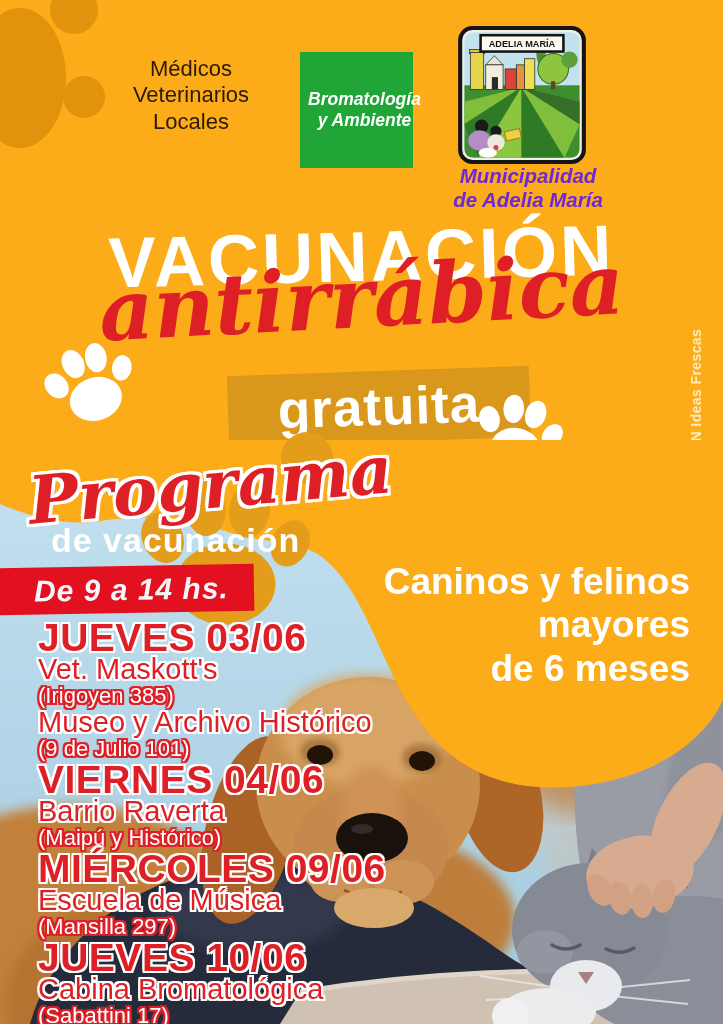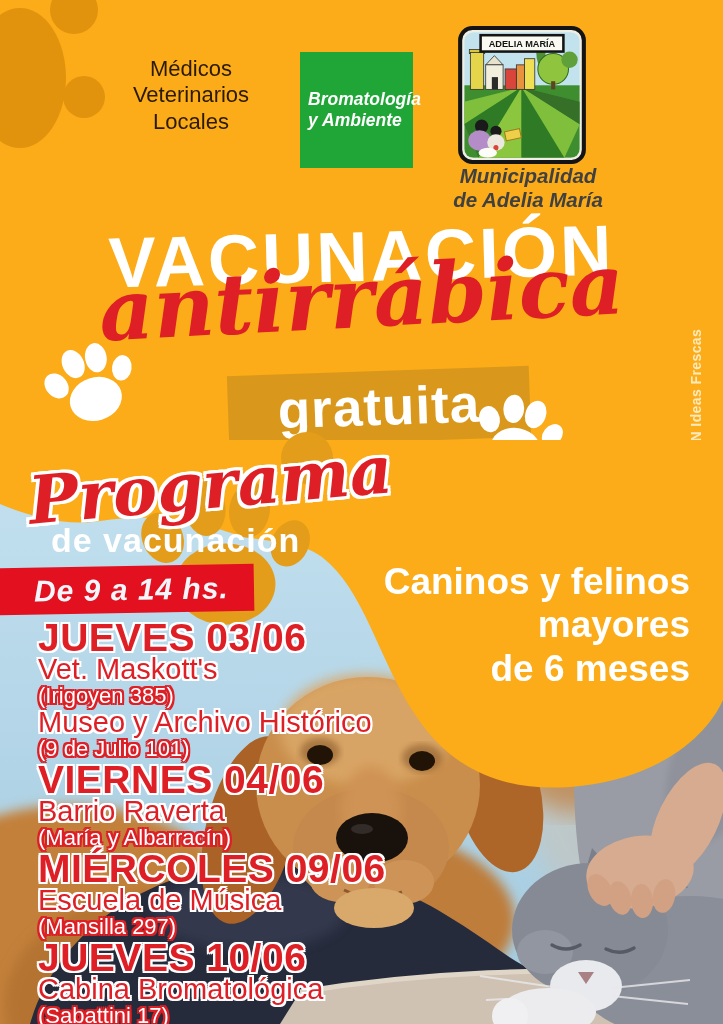--- a/index.html
+++ b/index.html
@@ -16,23 +16,23 @@
     3px 0 0 #fff,-3px 3px 0 #fff,0 3px 0 #fff,3px 3px 0 #fff,-2px -2px 0 #fff,2px 2px 0 #fff,
     -2px 2px 0 #fff,2px -2px 0 #fff;}
   .outline-red{text-shadow:-2px -2px 0 #DE1F26,0 -2px 0 #DE1F26,2px -2px 0 #DE1F26,-2px 0 0 #DE1F26,
     2px 0 0 #DE1F26,-2px 2px 0 #DE1F26,0 2px 0 #DE1F26,2px 2px 0 #DE1F26;}
 
   .vets{left:96px;top:56px;width:190px;text-align:center;font-weight:normal;font-size:22px;
     line-height:1.2;color:#2B1A06;}
   .dept{left:300px;top:52px;width:113px;height:116px;background:#1FA637;display:flex;
     align-items:center;justify-content:center;}
   .dept-label{color:#fff;font-weight:bold;font-style:italic;font-size:17.5px;line-height:1.2;
-    text-align:left;padding-left:16px;}
+    text-align:center;padding-left:16px;}
   .muni{left:433px;top:164px;width:190px;text-align:center;font-weight:bold;font-style:italic;
-    font-size:20.5px;line-height:1.18;color:#404040;}
+    font-size:20.5px;line-height:1.18;color:#6d28d9;}
 
   .title-main{left:0;top:216px;width:723px;text-align:center;color:#fff;font-weight:bold;
     font-size:71px;letter-spacing:3px;transform:rotate(-1.5deg);}
   .title-script{left:0;top:256px;width:723px;text-align:center;color:#DE1F26;font-size:84px;
     transform:rotate(-3deg);line-height:1;}
   .badge{left:228px;top:371px;width:302px;height:71px;background:#D9981B;transform:rotate(-2deg);
     display:flex;align-items:center;justify-content:center;}
   .badge-label{color:#fff;font-weight:bold;font-size:53px;letter-spacing:1px;}
 
   .credit{left:688px;top:487px;width:210px;transform:rotate(-90deg);transform-origin:0 0;
@@ -264,21 +264,21 @@
     <div class="sch-group">
       <div class="sch-date outline-white">JUEVES 03/06</div>
       <div class="sch-name outline-white">Vet. Maskott's</div>
       <div class="sch-addr outline-red">(Irigoyen 385)</div>
       <div class="sch-name outline-white">Museo y Archivo Histórico</div>
       <div class="sch-addr outline-red">(9 de Julio 101)</div>
     </div>
     <div class="sch-group">
       <div class="sch-date outline-white">VIERNES 04/06</div>
       <div class="sch-name outline-white">Barrio Raverta</div>
-      <div class="sch-addr outline-red">(María y Albarracín)</div>
+      <div class="sch-addr outline-red">(Maipú y Histórico)</div>
     </div>
     <div class="sch-group">
       <div class="sch-date outline-white">MIÉRCOLES 09/06</div>
       <div class="sch-name outline-white">Escuela de Música</div>
       <div class="sch-addr outline-red">(Mansilla 297)</div>
     </div>
     <div class="sch-group">
       <div class="sch-date outline-white">JUEVES 10/06</div>
       <div class="sch-name outline-white">Cabina Bromatológica</div>
       <div class="sch-addr outline-red">(Sabattini 17)</div>

